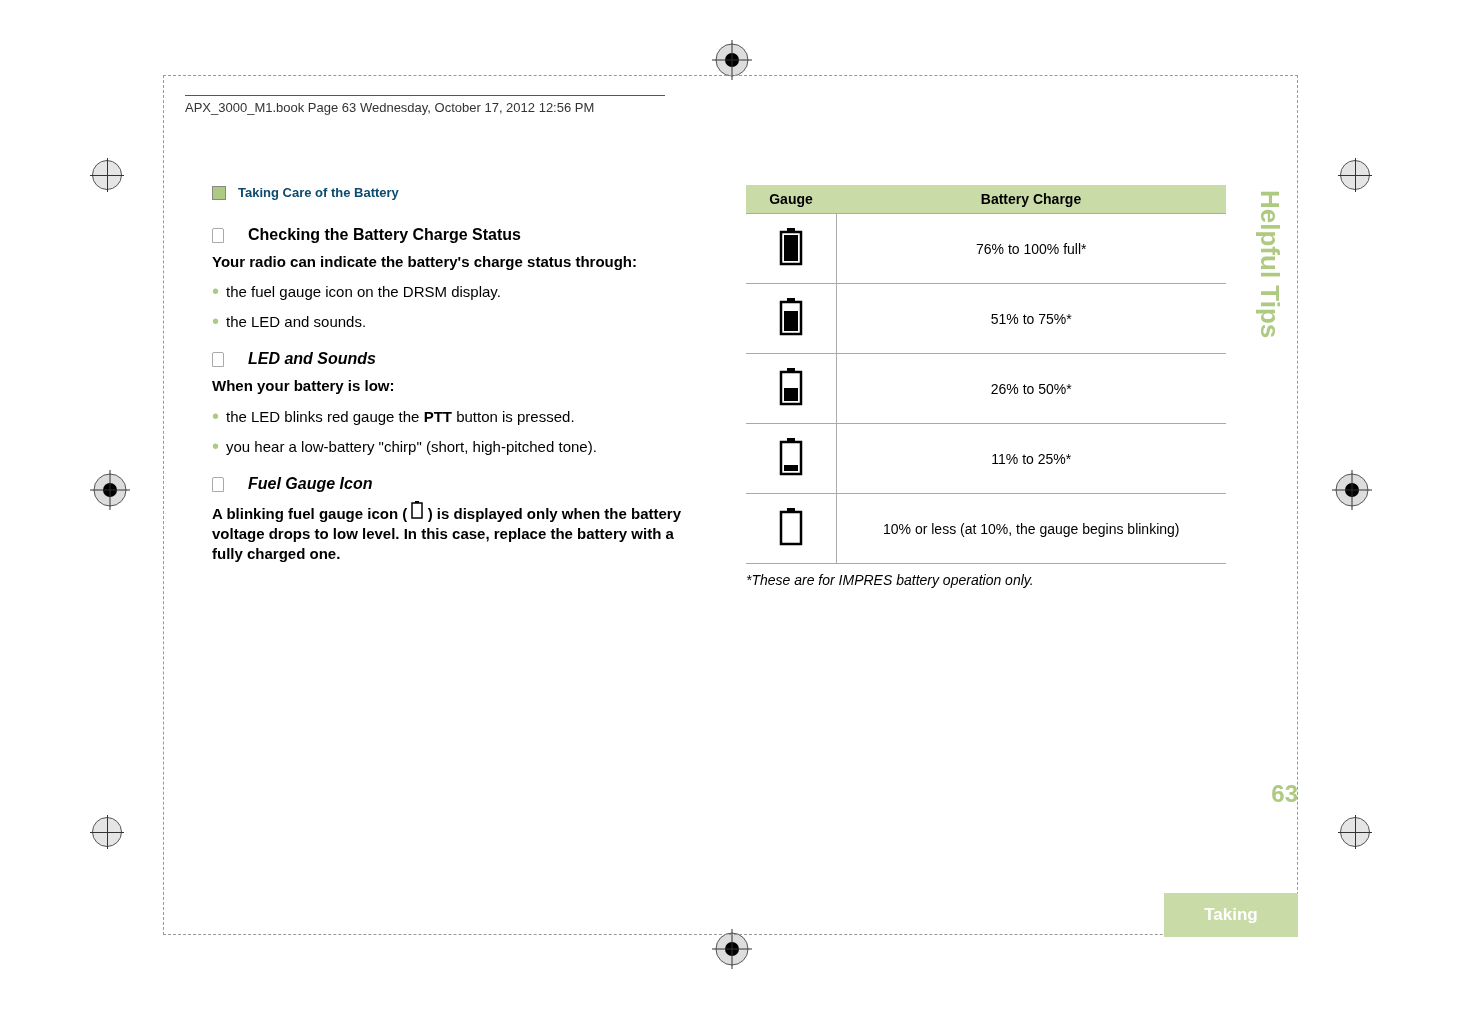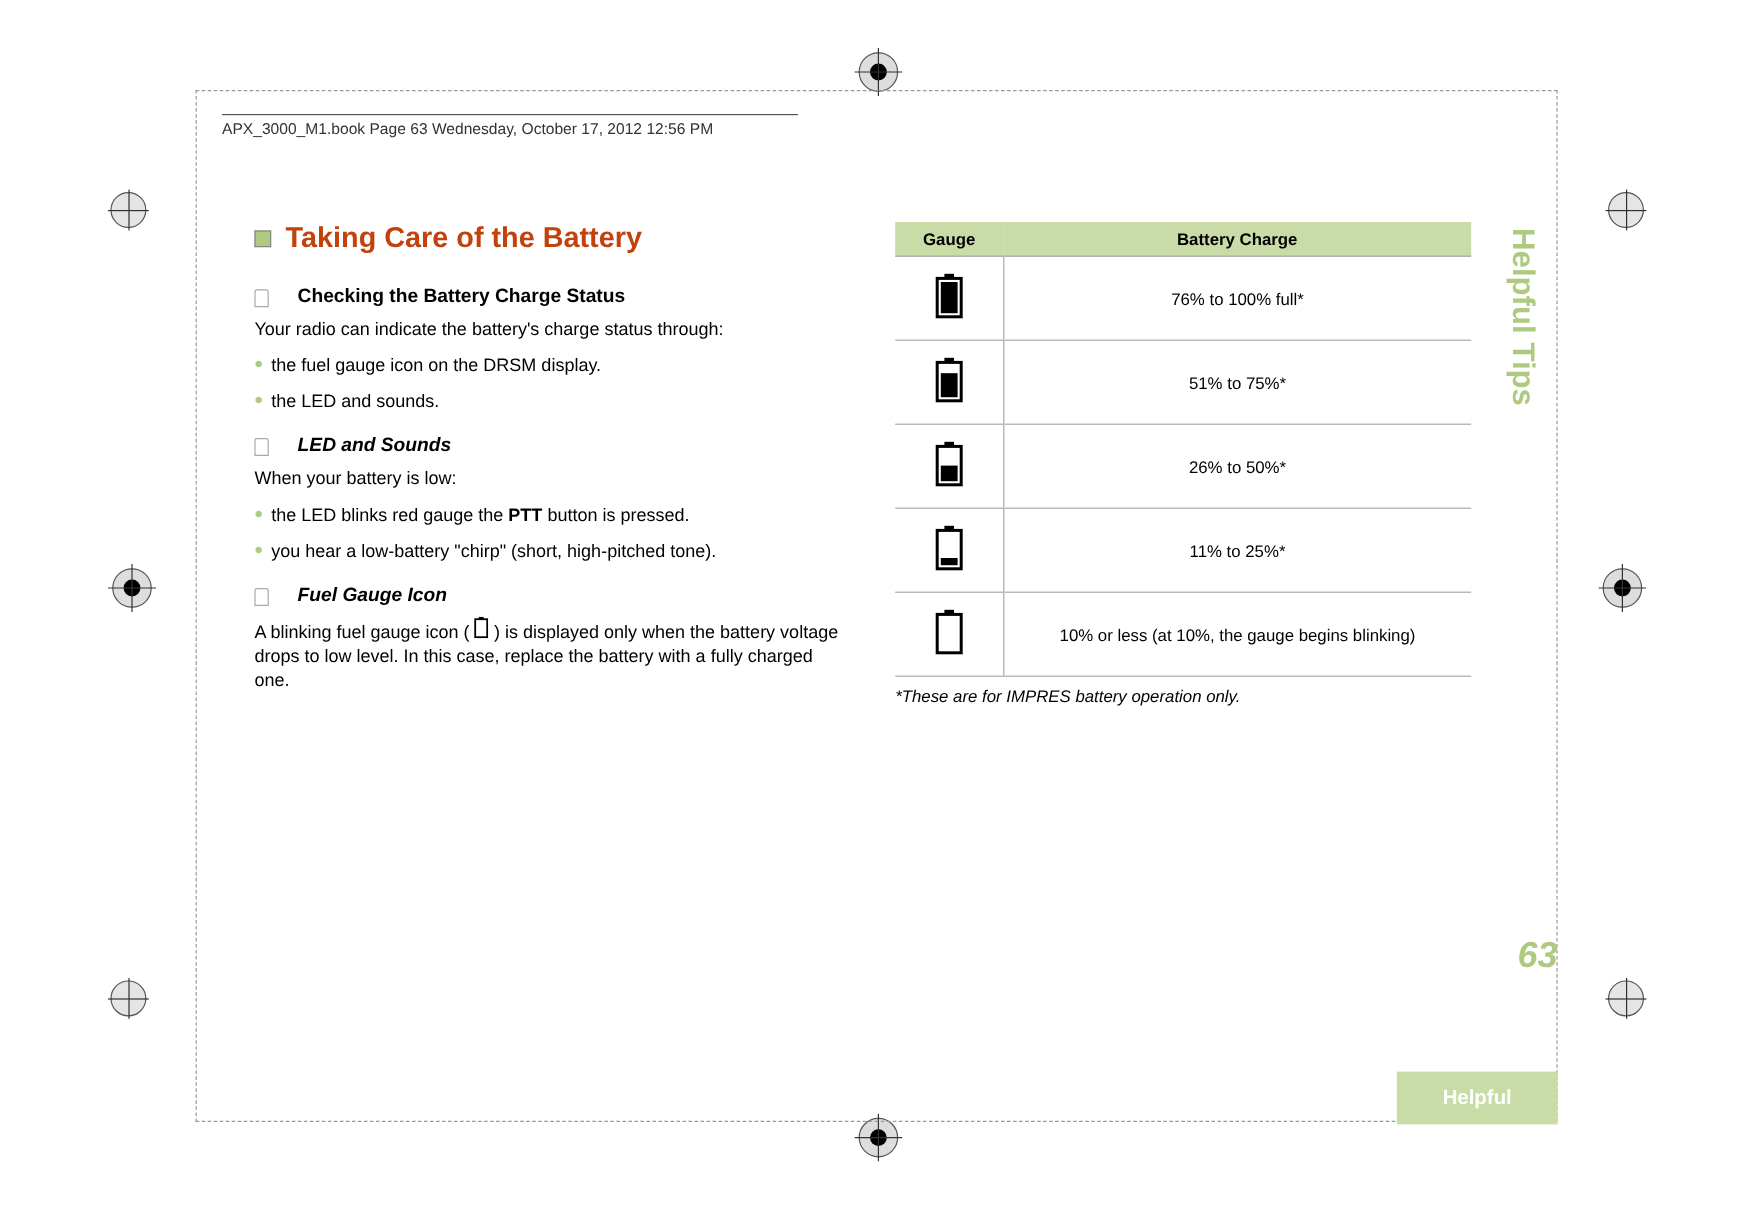--- a/index.html
+++ b/index.html
@@ -53,23 +53,23 @@
     top: 185px; left: 212px;
     width: 490px;
   }
   .right-col {
     position: absolute;
     top: 185px; left: 746px;
     width: 480px;
   }
 
   .section-title {
-    font-size: 24px;
+    font-size: 13px;
     font-weight: bold;
-    color: #c2410c;
+    color: #0c4a6e;
     display: flex;
     align-items: center;
     gap: 12px;
     margin-bottom: 26px;
   }
   .section-marker {
     width: 14px; height: 14px;
     background: #aeca80;
     border: 1px solid #888;
     display: inline-block;
@@ -87,21 +87,21 @@
   .subsection.italic span:last-child { font-style: italic; }
   .page-icon {
     display: inline-block; width: 12px; height: 15px;
     border: 1px solid #aaa;
     border-radius: 2px 2px 0 0;
     position: relative;
     flex-shrink: 0;
     margin-top: 2px;
   }
 
-  .body-text { font-size: 15px; line-height: 1.35; margin: 8px 0; }
+  .body-text { font-size: 15px; line-height: 1.35; margin: 8px 0; font-weight: bold; }
   ul.bullets { list-style: none; margin: 6px 0 14px 0; }
   ul.bullets li { font-size: 15px; line-height: 1.6; padding-left: 14px; position: relative; margin: 6px 0; }
   ul.bullets li::before {
     content: "•"; position: absolute; left: 0; top: 0;
     color: #aeca80; font-size: 20px; line-height: 1.1;
   }
 
   
   table.battery {
     border-collapse: collapse;
@@ -138,21 +138,21 @@
     font-size: 26px;
     font-weight: bold;
     color: #aeca80;
     writing-mode: vertical-rl;
     white-space: nowrap;
   }
   .tab .pagenum-box {
     position: absolute;
     top: 590px; left: -6px;
     width: 50px; text-align: right;
-    font-size: 30px; font-weight: bold; color: #aeca80; font-style: italic;
+    font-size: 24px; font-weight: bold; color: #aeca80;
   }
   .lang-box {
     position: absolute;
     right: 164px; bottom: 76px;
     width: 134px; height: 44px;
     background: #c9dba7;
     display: flex; align-items: center; justify-content: center;
     font-weight: bold; color: #fff; font-size: 17px;
   }
 
@@ -335,14 +335,14 @@
     </tbody>
   </table>
   <p class="footnote">*These are for IMPRES battery operation only.</p>
 </div>
 
 <div class="tab">
   <div class="label">Helpful Tips</div>
   <div class="pagenum-box">63</div>
 </div>
 <div class="lang-box">
-  <span>Helpful</span>
+  <span>Taking</span>
 </div>
 
 </body></html>

